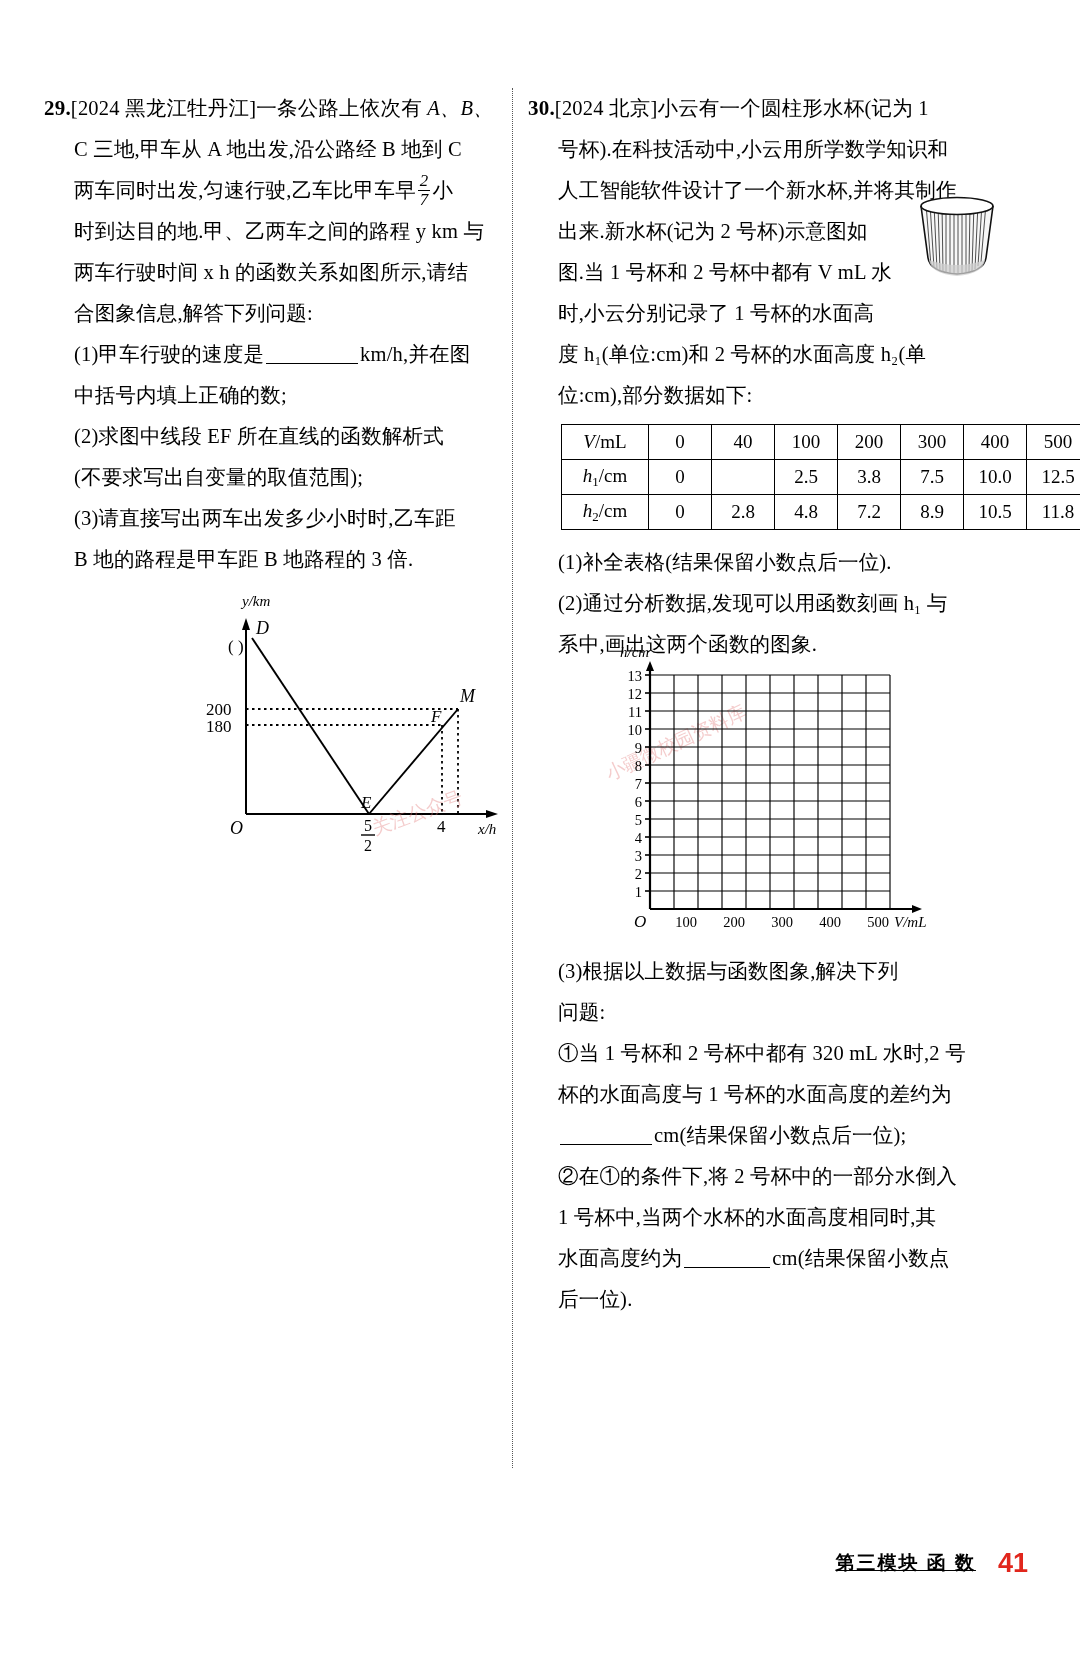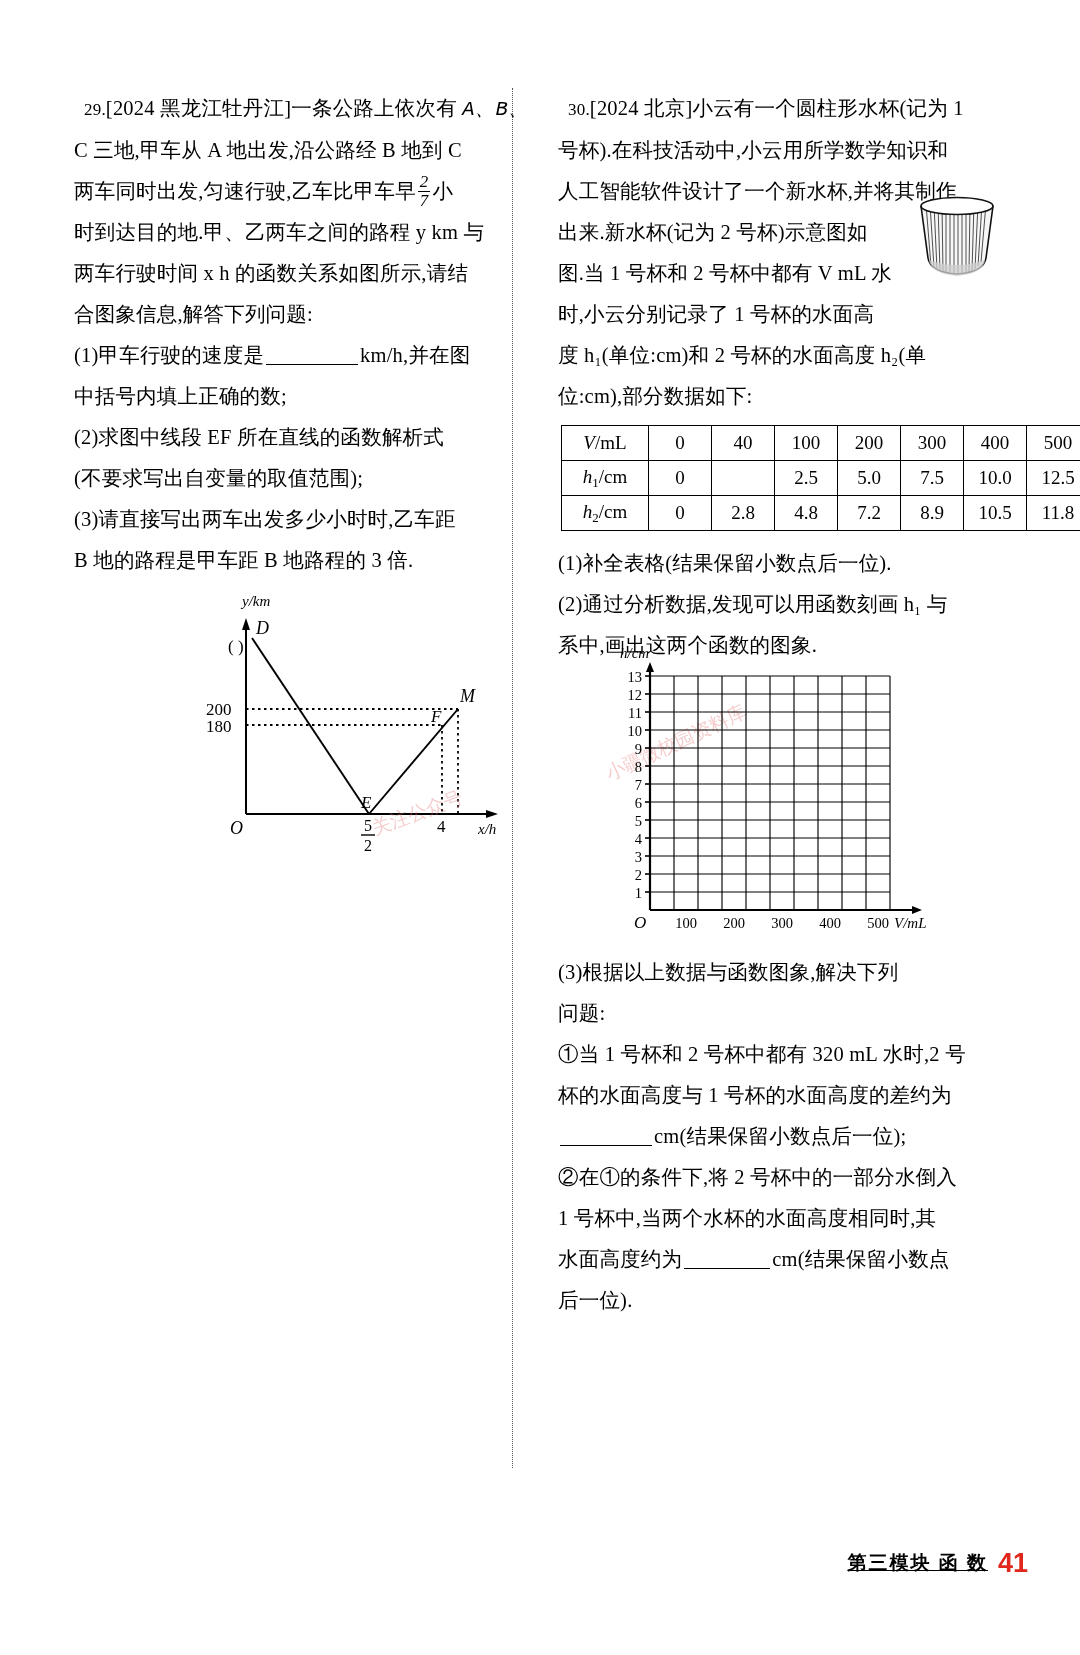--- a/index.html
+++ b/index.html
@@ -34,26 +34,25 @@
   }
 
   
   .qline {
     font-size: 20.5px;
     line-height: 41px;
     letter-spacing: 0.2px;
     white-space: nowrap;
   }
   .qnum {
-    font-weight: normal;
-    font-size: 17px;
-    margin-left: 40px;
+    font-weight: bold;
+    font-size: 21px;
   }
   .indent { padding-left: 30px; }
-  .it { font-style: italic; font-family: Liberation Mono, monospace; }
+  .it { font-style: italic; font-family: Liberation Serif, serif; }
   .ital { font-style: italic; }
   .sub { font-size: 0.68em; vertical-align: -0.28em; font-style: italic;}
   .blank-line {
     display: inline-block;
     width: 92px;
     border-bottom: 1.6px solid #000;
     vertical-align: -3px;
     margin: 0 2px;
   }
   .blank-line.sm { width: 86px; }
@@ -128,21 +127,21 @@
     font-weight: bold;
     letter-spacing: 2px;
     font-family: "Liberation Sans", sans-serif;
     text-decoration: underline;
   }
   .footer .pagenum {
     display: inline-block;
     color: #e1261c;
     font-size: 27px;
     font-weight: bold;
-    margin-left: 6px;
+    margin-left: 18px;
     vertical-align: -3px;
     font-family: "Liberation Sans", sans-serif;
   }
 
   
   .watermark {
     position: absolute;
     color: rgba(226,120,120,0.38);
     font-size: 19px;
     font-family: "Liberation Sans", sans-serif;
@@ -285,21 +284,21 @@
         <td>200</td>
         <td>300</td>
         <td>400</td>
         <td>500</td>
       </tr>
       <tr>
         <td class="hdr"><span class="ital">h</span><span class="sub" style="font-style:normal">1</span><span class="unit">/cm</span></td>
         <td>0</td>
         <td></td>
         <td>2.5</td>
-        <td>5.0</td>
+        <td>3.8</td>
         <td>7.5</td>
         <td>10.0</td>
         <td>12.5</td>
       </tr>
       <tr>
         <td class="hdr"><span class="ital">h</span><span class="sub" style="font-style:normal">2</span><span class="unit">/cm</span></td>
         <td>0</td>
         <td>2.8</td>
         <td>4.8</td>
         <td>7.2</td>

